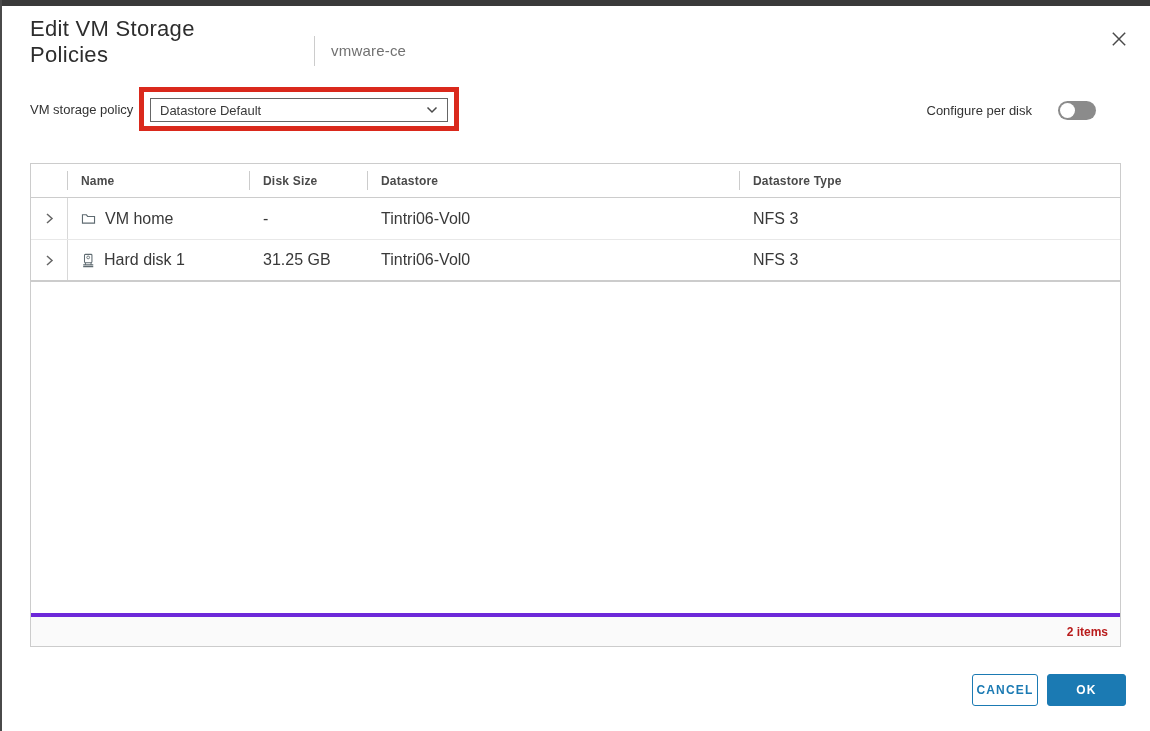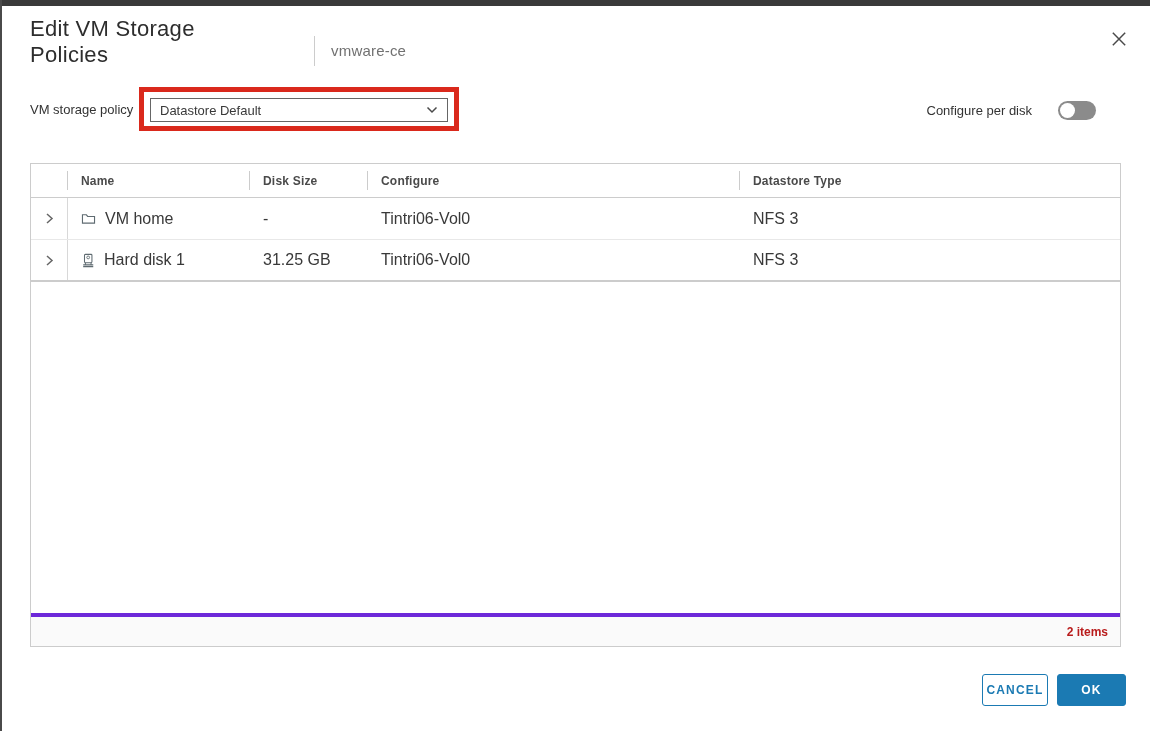--- a/index.html
+++ b/index.html
@@ -109,21 +109,21 @@
 
   
   .actions { position: absolute; right: 24px; top: 674px; display: flex; gap: 9px; }
   .btn {
     height: 32px; border-radius: 3px; font-size: 12px; font-weight: bold;
     letter-spacing: 1.2px; cursor: pointer;
     font-family: "Liberation Sans", "DejaVu Sans", sans-serif;
     display: flex; align-items: center; justify-content: center;
   }
   .btn-outline { width: 66px; background: #ffffff; color: #1b7ab3; border: 1px solid #1b7ab3; }
-  .btn-primary { width: 69px; background: #1b7ab3; color: #ffffff; border: 1px solid #1b7ab3; }
+  .btn-primary { width: 79px; background: #1b7ab3; color: #ffffff; border: 1px solid #1b7ab3; }
 </style>
 </head>
 <body>
 
 <div class="edge-top"></div>
 <div class="edge-left"></div>
 
 <h1 class="dlg-title">Edit VM Storage Policies</h1>
 <div class="title-divider"></div>
 <div class="dlg-subtitle">vmware-ce</div>
@@ -152,21 +152,21 @@
   <button class="toggle">
     <span class="knob"></span>
   </button>
 </div>
 
 <div class="datagrid">
   <div class="dg-header">
     <div class="hcell c-expand"></div>
     <div class="hcell c-name">Name</div>
     <div class="hcell c-size">Disk Size</div>
-    <div class="hcell c-ds">Configure</div>
+    <div class="hcell c-ds">Datastore</div>
     <div class="hcell c-type">Datastore Type</div>
   </div>
 
   <div class="dg-row">
     <div class="cell c-expand">
       <button class="expand-btn">
         <span style="display:inline-flex;">
           <svg width="12" height="13" viewBox="0 0 12 13">
               <path d="M4 2 L9 6.5 L4 11" stroke="#666666" stroke-width="1.5" fill="none"></path>
             </svg>

